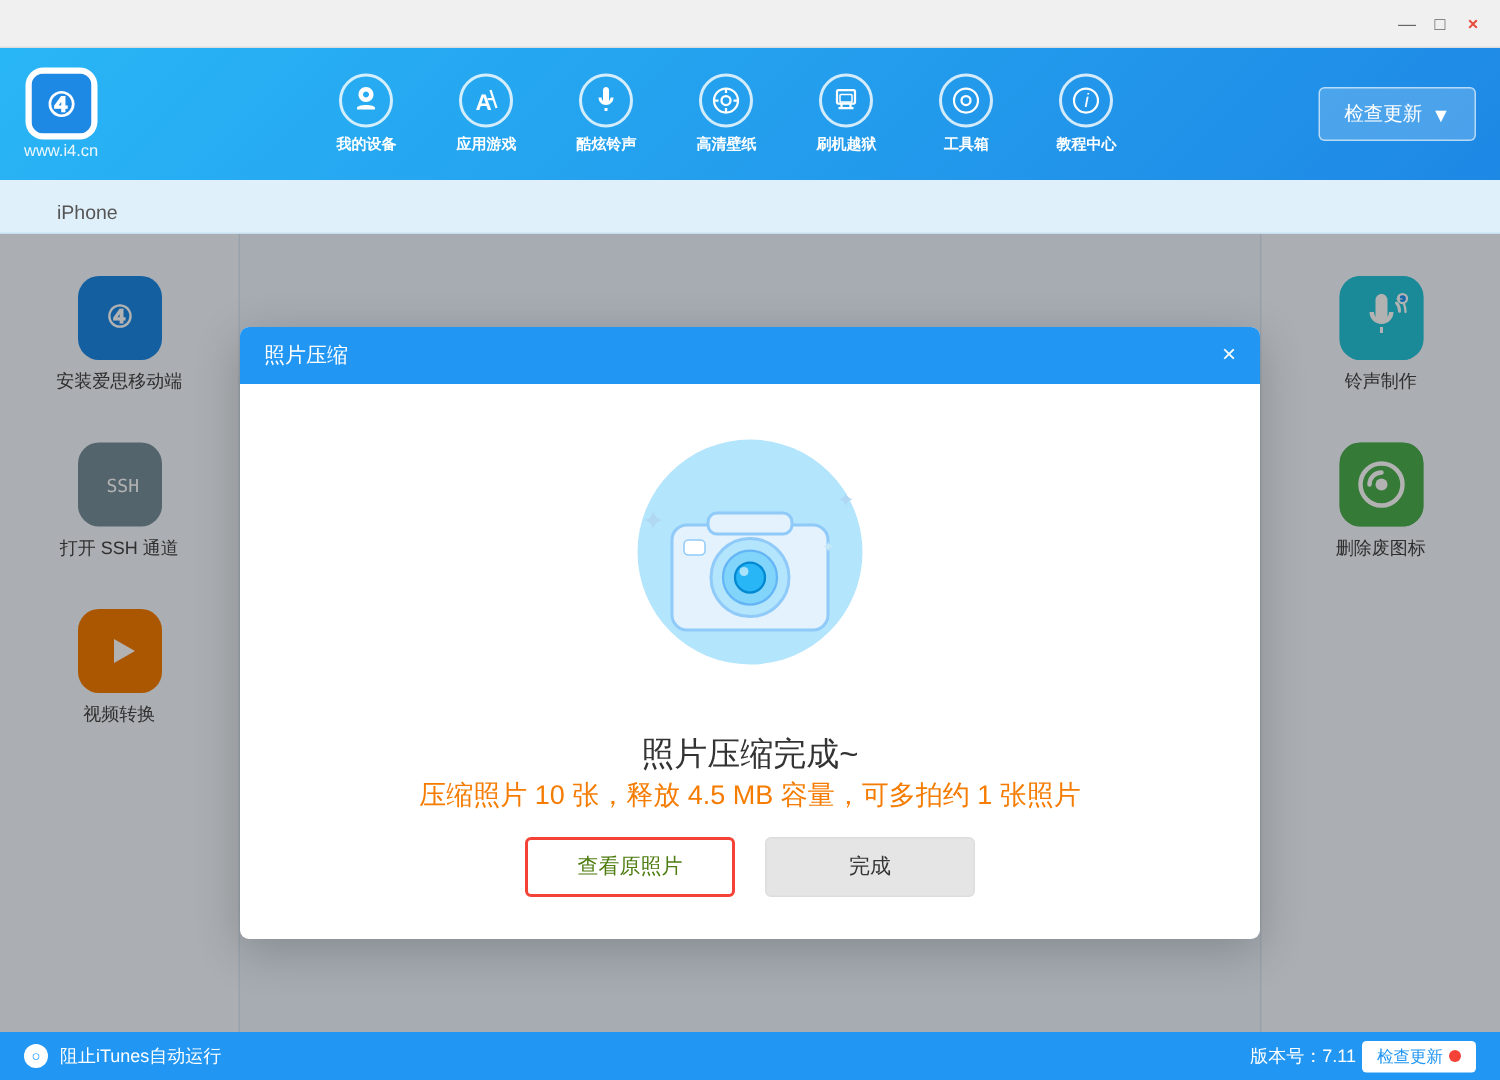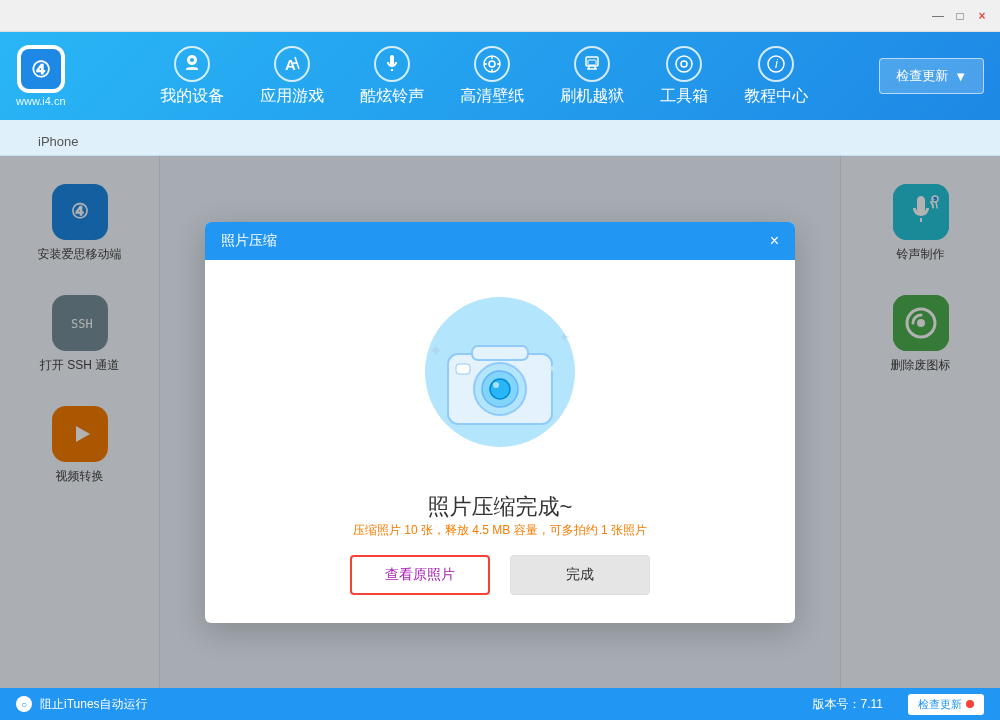--- a/index.html
+++ b/index.html
@@ -88,22 +88,23 @@
       height: 36px;
       border: 2px solid rgba(255,255,255,0.8);
       border-radius: 50%;
       display: flex;
       align-items: center;
       justify-content: center;
       font-size: 18px;
       margin-bottom: 4px;
     }
     .nav-label {
-      font-size: 16px;
-      color: #fff;
+      font-size: 10px;
+      color: #fff;
+      font-weight: bold;
     }
     .download-btn {
       background: rgba(255,255,255,0.2);
       border: 1px solid rgba(255,255,255,0.6);
       color: #fff;
       padding: 8px 16px;
       border-radius: 4px;
       cursor: pointer;
       font-size: 13px;
       display: flex;
@@ -212,21 +213,21 @@
       border-radius: 50%;
       display: flex;
       align-items: center;
       justify-content: center;
       font-size: 10px;
       color: #2196f3;
     }
     .status-right {
       display: flex;
       align-items: center;
-      gap: 25px;
+      gap: 4px;
       color: #fff;
       font-size: 12px;
     }
     .update-btn {
       background: #fff;
       color: #2196f3;
       border: none;
       border-radius: 3px;
       padding: 3px 10px;
       font-size: 11px;
@@ -248,21 +249,21 @@
       top: 0; left: 0; right: 0; bottom: 0;
       background: rgba(0,0,0,0.3);
       display: flex;
       align-items: center;
       justify-content: center;
       z-index: 100;
     }
 
     
     .dialog {
-      width: 590px;
+      width: 680px;
       background: #fff;
       border-radius: 6px;
       overflow: hidden;
       box-shadow: 0 8px 32px rgba(0,0,0,0.2);
     }
     .dialog-header {
       background: #2196f3;
       color: #fff;
       padding: 10px 16px;
       display: flex;
@@ -293,34 +294,34 @@
       position: relative;
     }
 
     .dialog-title {
       font-size: 22px;
       color: #333;
       margin-bottom: 0;
       font-weight: 500;
     }
     .dialog-subtitle {
-      font-size: 12px;
+      font-size: 18px;
       color: #f57c00;
       margin-bottom: 16px;
     }
     .dialog-buttons {
       display: flex;
       gap: 20px;
     }
     .btn-view {
       width: 140px;
       height: 40px;
       border: 2px solid #f44336;
       background: #fff;
-      color: #a21caf;
+      color: #4d7c0f;
       border-radius: 4px;
       font-size: 14px;
       cursor: pointer;
     }
     .btn-done {
       width: 140px;
       height: 40px;
       border: 1px solid #ddd;
       background: #e5e5e5;
       color: #333;

